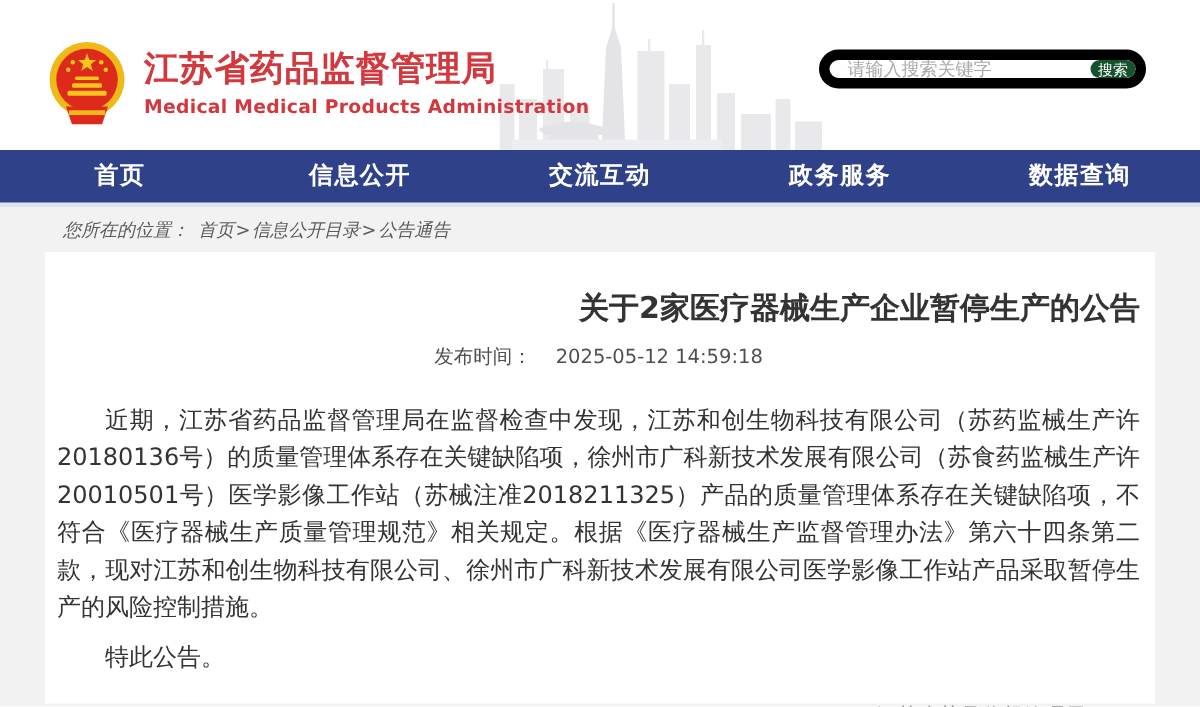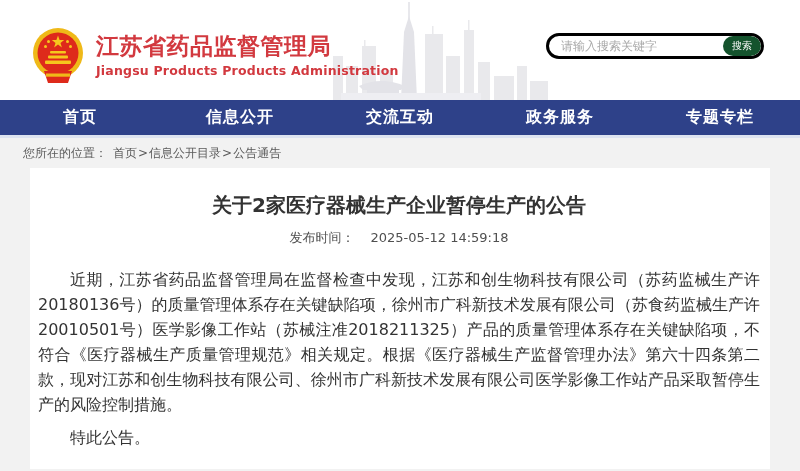--- a/index.html
+++ b/index.html
@@ -43,21 +43,21 @@
     font-size:12.5px;
     font-weight:bold;
     color:#d2393f;
     letter-spacing:0.2px;
     margin-top:3px;
   }
   .search-box {
     position:absolute;
     left:546px; top:33px;
     width:218px; height:26px;
-    border:3px solid #000000;
+    border:7px solid #000000;
     border-radius:13px;
     background:#ffffff;
     display:flex;
     overflow:hidden;
   }
   .search-input {
     flex:1;
     border:none;
     outline:none;
     padding:0 12px;
@@ -95,37 +95,38 @@
     font-weight:600;
     letter-spacing:1px;
     cursor:pointer;
   }
 
   
   .breadcrumb {
     height:30px;
     display:flex;
     align-items:center;
-    padding-left:23px;
+    padding-left:42px;
     font-size:12px;
     color:#5a5a5a;
     background:#f2f2f2;
+    font-style:italic;
   }
   .breadcrumb .crumb { cursor:pointer; }
   .breadcrumb .sep { margin:0 1px; }
 
   
   .card {
     margin:0 30px;
     background:#ffffff;
     height:301px;
     padding:24px 10px 0 8px;
   }
   .article-title {
-    text-align:center;
+    text-align:right;
     font-size:20px;
     font-weight:bold;
     color:#333333;
     line-height:26px;
   }
   .publish-time {
     text-align:center;
     font-size:13px;
     color:#4f4f4f;
     margin-top:11px;
@@ -189,36 +190,36 @@
       <circle cx="13.5" cy="19.5" r="1.5" fill="#f6c61d"></circle>
       <circle cx="38.5" cy="19.5" r="1.5" fill="#f6c61d"></circle>
       <rect x="18" y="24" width="16" height="2.4" rx="1" fill="#f6c61d"></rect>
       <rect x="16" y="28.5" width="20" height="3" rx="1" fill="#f6c61d"></rect>
       <rect x="13" y="33.5" width="26" height="3.4" rx="1" fill="#f6c61d"></rect>
       <path d="M12,44 L40,44 L36,56 L16,56 Z" fill="#de2a1b"></path>
       <rect x="14" y="46.5" width="24" height="3.2" fill="#efb918"></rect>
     </svg>
     <div class="titles">
       <div class="site-title">江苏省药品监督管理局</div>
-      <div class="site-subtitle">Jiangsu Products Products Administration</div>
+      <div class="site-subtitle">Medical Medical Products Administration</div>
     </div>
   </div>
 
   <div class="search-box">
     <input class="search-input" type="text" placeholder="请输入搜索关键字" style="">
     <button class="search-btn">搜索</button>
   </div>
 </div>
 
 <div class="nav">
   <div class="nav-item">首页</div>
   <div class="nav-item">信息公开</div>
   <div class="nav-item">交流互动</div>
   <div class="nav-item">政务服务</div>
-  <div class="nav-item">专题专栏</div>
+  <div class="nav-item">数据查询</div>
 </div>
 
 <div class="breadcrumb">
   <span>您所在的位置：</span>
   <span style="width:6px"></span>
   <span class="crumb">首页</span>
   <span class="sep">&gt;</span>
   <span class="crumb">信息公开目录</span>
   <span class="sep">&gt;</span>
   <span class="crumb">公告通告</span>

